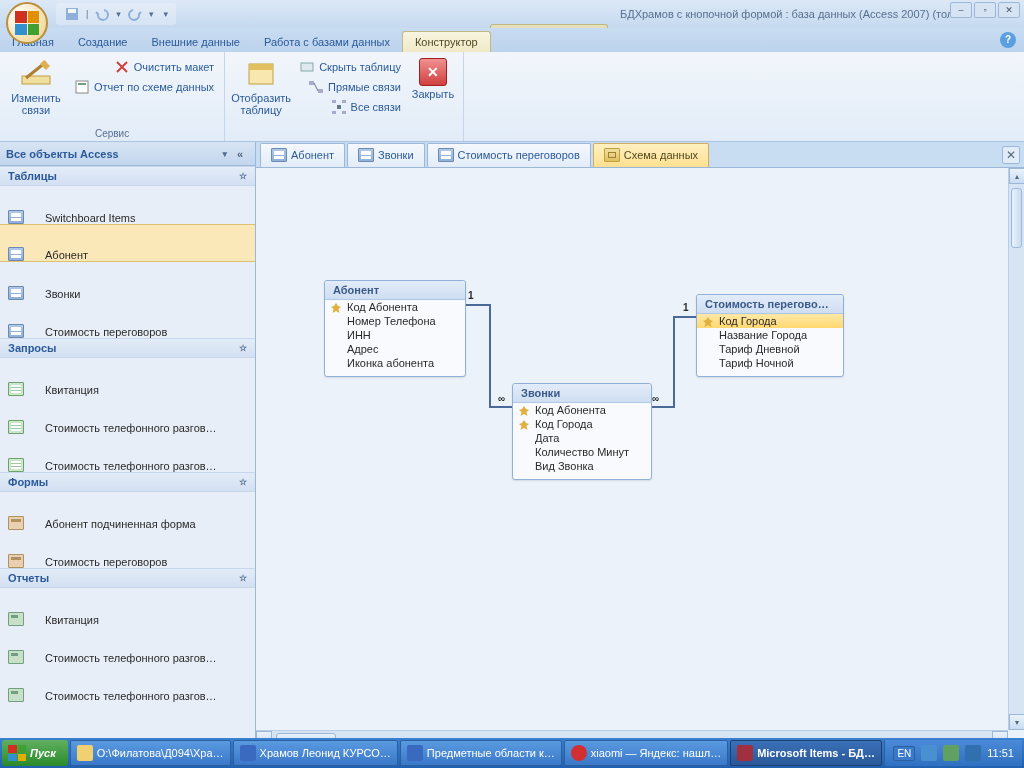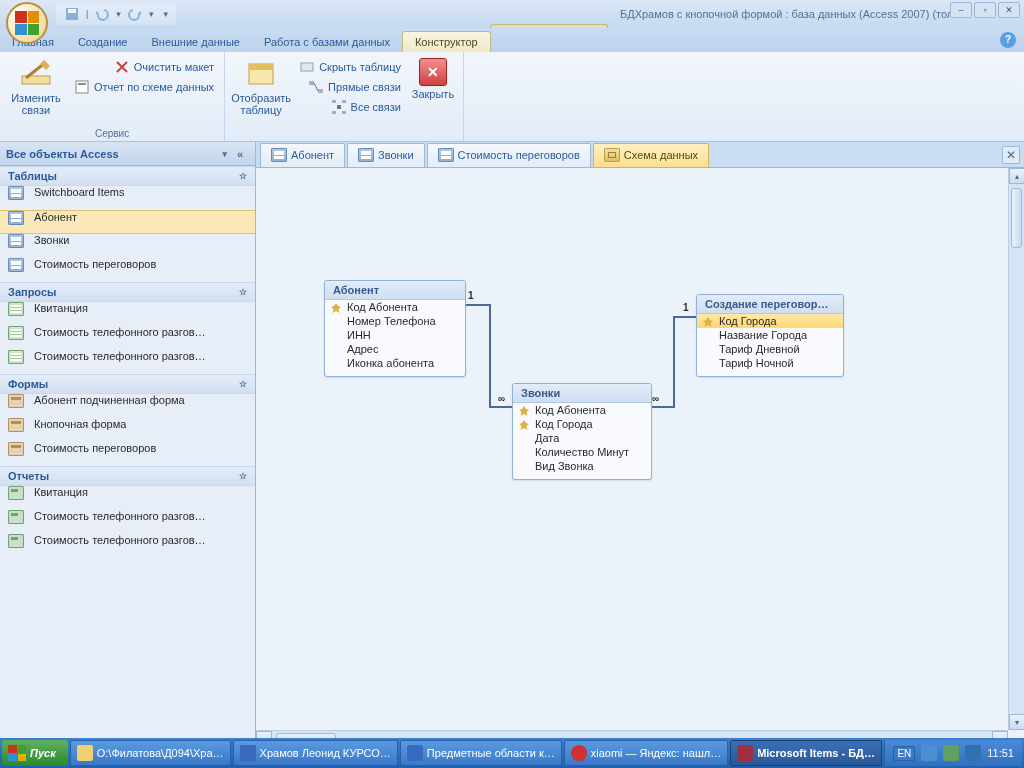--- a/index.html
+++ b/index.html
@@ -34,21 +34,21 @@
 .rsmall { display: flex; align-items: center; gap: 4px; color: #2a5a9a; padding: 1px 4px; white-space: nowrap; justify-content: flex-end; }
 .rsmall-icon { width: 16px; height: 16px; }
 .close-rb { width: 28px; height: 28px; background: linear-gradient(#f19090, #d04040); border: 1px solid #a02020; border-radius: 3px; display: flex; align-items: center; justify-content: center; color:#fff; font-weight:bold; font-size:14px; }
 
 
 .main { display: flex; height: 604px; }
 .navpane { width: 256px; background: #e8eef8; border-right: 1px solid #9cb8d8; display: flex; flex-direction: column; }
 .nav-head { height: 24px; background: linear-gradient(#d7e4f3, #c3d6ee); border-bottom: 1px solid #9cb8d8; display: flex; align-items: center; padding: 0 6px; color: #2a5a9a; font-weight: bold; justify-content: space-between; }
 .nav-collapse { width: 18px; text-align: center; color: #567; }
 .nav-section-head { height: 20px; background: linear-gradient(#e3ecf8, #d3e0f2); border-top: 1px solid #c8d8ec; border-bottom: 1px solid #c8d8ec; display: flex; align-items: center; padding: 0 8px; color: #2a5a9a; font-weight: bold; justify-content: space-between; }
-.nav-item { height: 24px; display: flex; align-items: flex-start; padding: 0 8px; gap: 10px; color: #2a2a2a; }
+.nav-item { height: 38px; display: flex; align-items: flex-end; padding: 0 8px; gap: 21px; color: #2a2a2a; }
 .nav-item.selected { background: #fbe8b8; border: 1px solid #e0c070; border-left: none; border-right: none; }
 .nav-icon { width: 16px; height: 14px; flex:none; }
 .nav-item span { overflow: hidden; text-overflow: ellipsis; white-space: nowrap; }
 
 
 .doctabs { height: 26px; background: #c8dcf2; border-bottom: 1px solid #9cb8d8; display: flex; align-items: center; padding-left: 4px; position: relative; }
 .doctab { display: flex; align-items: center; gap: 4px; padding: 4px 10px; background: linear-gradient(#f5f8fc, #e2ecf8); border: 1px solid #9cb8d8; border-bottom: none; border-radius: 2px 2px 0 0; color: #2a5a9a; margin-right: 2px; height: 24px; }
 .doctab.active { background: linear-gradient(#fff0c0, #ffe090); border-color: #d0b060; color: #504820; }
 .doctab .tab-icon { width: 16px; height: 14px; }
 .doc-close { position: absolute; right: 4px; width: 18px; height: 18px; border: 1px solid #9cb8d8; background: #e2ecf8; color: #567; text-align: center; line-height: 16px; border-radius: 2px; font-size:12px;}
@@ -270,24 +270,20 @@
     <div class="nav-section-head">
       <span>Формы</span>
         <span class="chev">☆</span>
     </div>
     <div class="nav-item">
         <div class="nav-icon i-form"></div>
         <span>Абонент подчиненная форма</span>
       </div>
     <div class="nav-item">
         <div class="nav-icon i-form"></div>
-        <span>Кнопочная форма</span>
-      </div>
-    <div class="nav-item">
-        <div class="nav-icon i-form"></div>
         <span>Стоимость переговоров</span>
       </div>
 
     <div class="nav-section-head">
       <span>Отчеты</span>
         <span class="chev">☆</span>
     </div>
     <div class="nav-item">
         <div class="nav-icon i-report"></div>
         <span>Квитанция</span>
@@ -349,21 +345,21 @@
         <div class="entity" style="left:256px; top:215px; width:140px;">
           <div class="entity-title">Звонки</div>
           <div class="entity-field pk">Код Абонента</div>
           <div class="entity-field pk">Код Города</div>
           <div class="entity-field">Дата</div>
           <div class="entity-field">Количество Минут</div>
           <div class="entity-field">Вид Звонка</div>
         </div>
 
         <div class="entity" style="left:440px; top:126px; width:148px;">
-          <div class="entity-title">Создание переговор…</div>
+          <div class="entity-title">Стоимость переговор…</div>
           <div class="entity-field pk selected">Код Города</div>
           <div class="entity-field">Название Города</div>
           <div class="entity-field">Тариф Дневной</div>
           <div class="entity-field">Тариф Ночной</div>
         </div>
 
       </div>
       <div class="hscroll">
         <div class="scroll-btn" style="left:0;">◂</div>
         <div class="scroll-thumb-h"></div>

